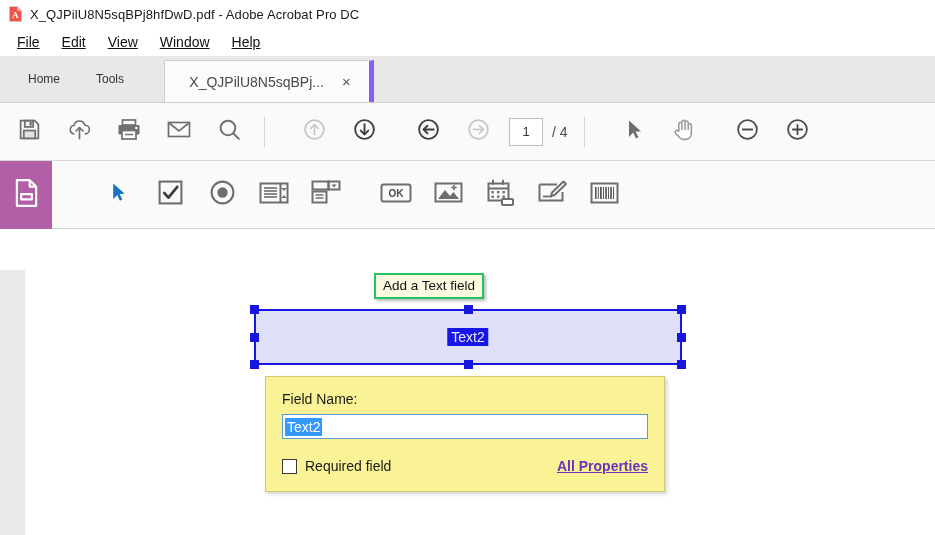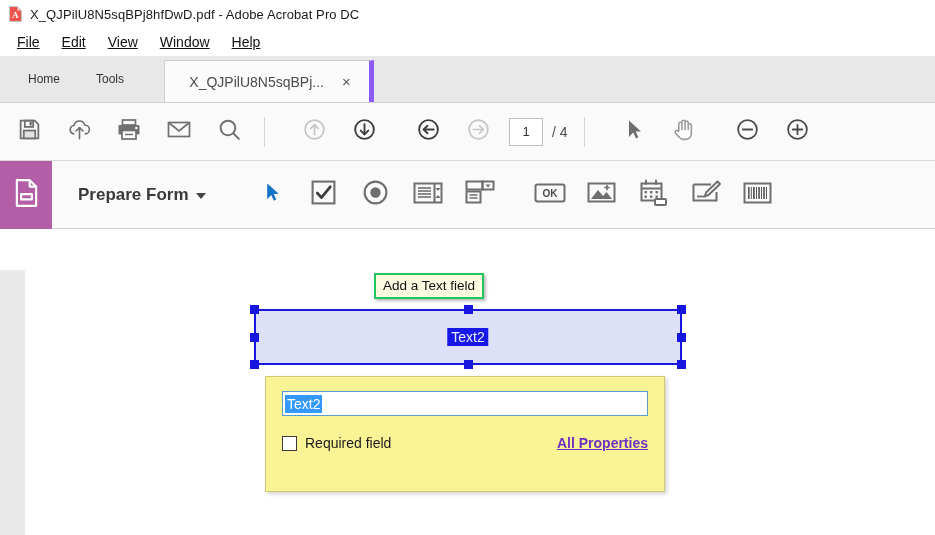--- a/index.html
+++ b/index.html
@@ -361,24 +361,20 @@
     <div class="form-panel-icon">
       <span>
         <svg width="27" height="30" viewBox="0 0 24 28" fill="none" stroke="#ffffff" stroke-width="2" stroke-linejoin="round">
           <path d="M3 2 H15 L21 8 V26 H3 Z"></path>
           <path d="M15 2 V8 H21"></path>
           <rect x="7" y="15" width="10" height="5"></rect>
         </svg>
       </span>
     </div>
 
-    <div class="formbar-label">
-      <span>Prepare Form</span>
-      <span class="caret-down"></span>
-    </div>
 
     <div class="form-tools">
 
       <div class="ft-btn">
         <span>
           <svg width="20" height="23" viewBox="0 0 18 24">
             <path d="M4 2.5 L4 19 L8.2 14.6 L11 20.5 L13.4 19.3 L10.7 13.6 L16 13.4 Z" fill="#1473c6"></path>
           </svg>
         </span>
       </div>
@@ -514,20 +510,21 @@
     <span class="handle" style="left:208px; top:-6px;"></span>
     <span class="handle" style="right:-6px; top:-6px;"></span>
     <span class="handle" style="left:-6px;  top:22px;"></span>
     <span class="handle" style="right:-6px; top:22px;"></span>
     <span class="handle" style="left:-6px;  bottom:-6px;"></span>
     <span class="handle" style="left:208px; bottom:-6px;"></span>
     <span class="handle" style="right:-6px; bottom:-6px;"></span>
   </div>
 
   <div class="popup">
+    <div class="popup-label">Field Name:</div>
     <div class="popup-input">
       <span class="sel-text">Text2</span>
     </div>
     <div class="popup-row">
       <div class="chk-wrap">
         <span class="chkbox"></span>
         <span class="chk-label">Required field</span>
       </div>
       <span class="all-props">All Properties</span>
     </div>

